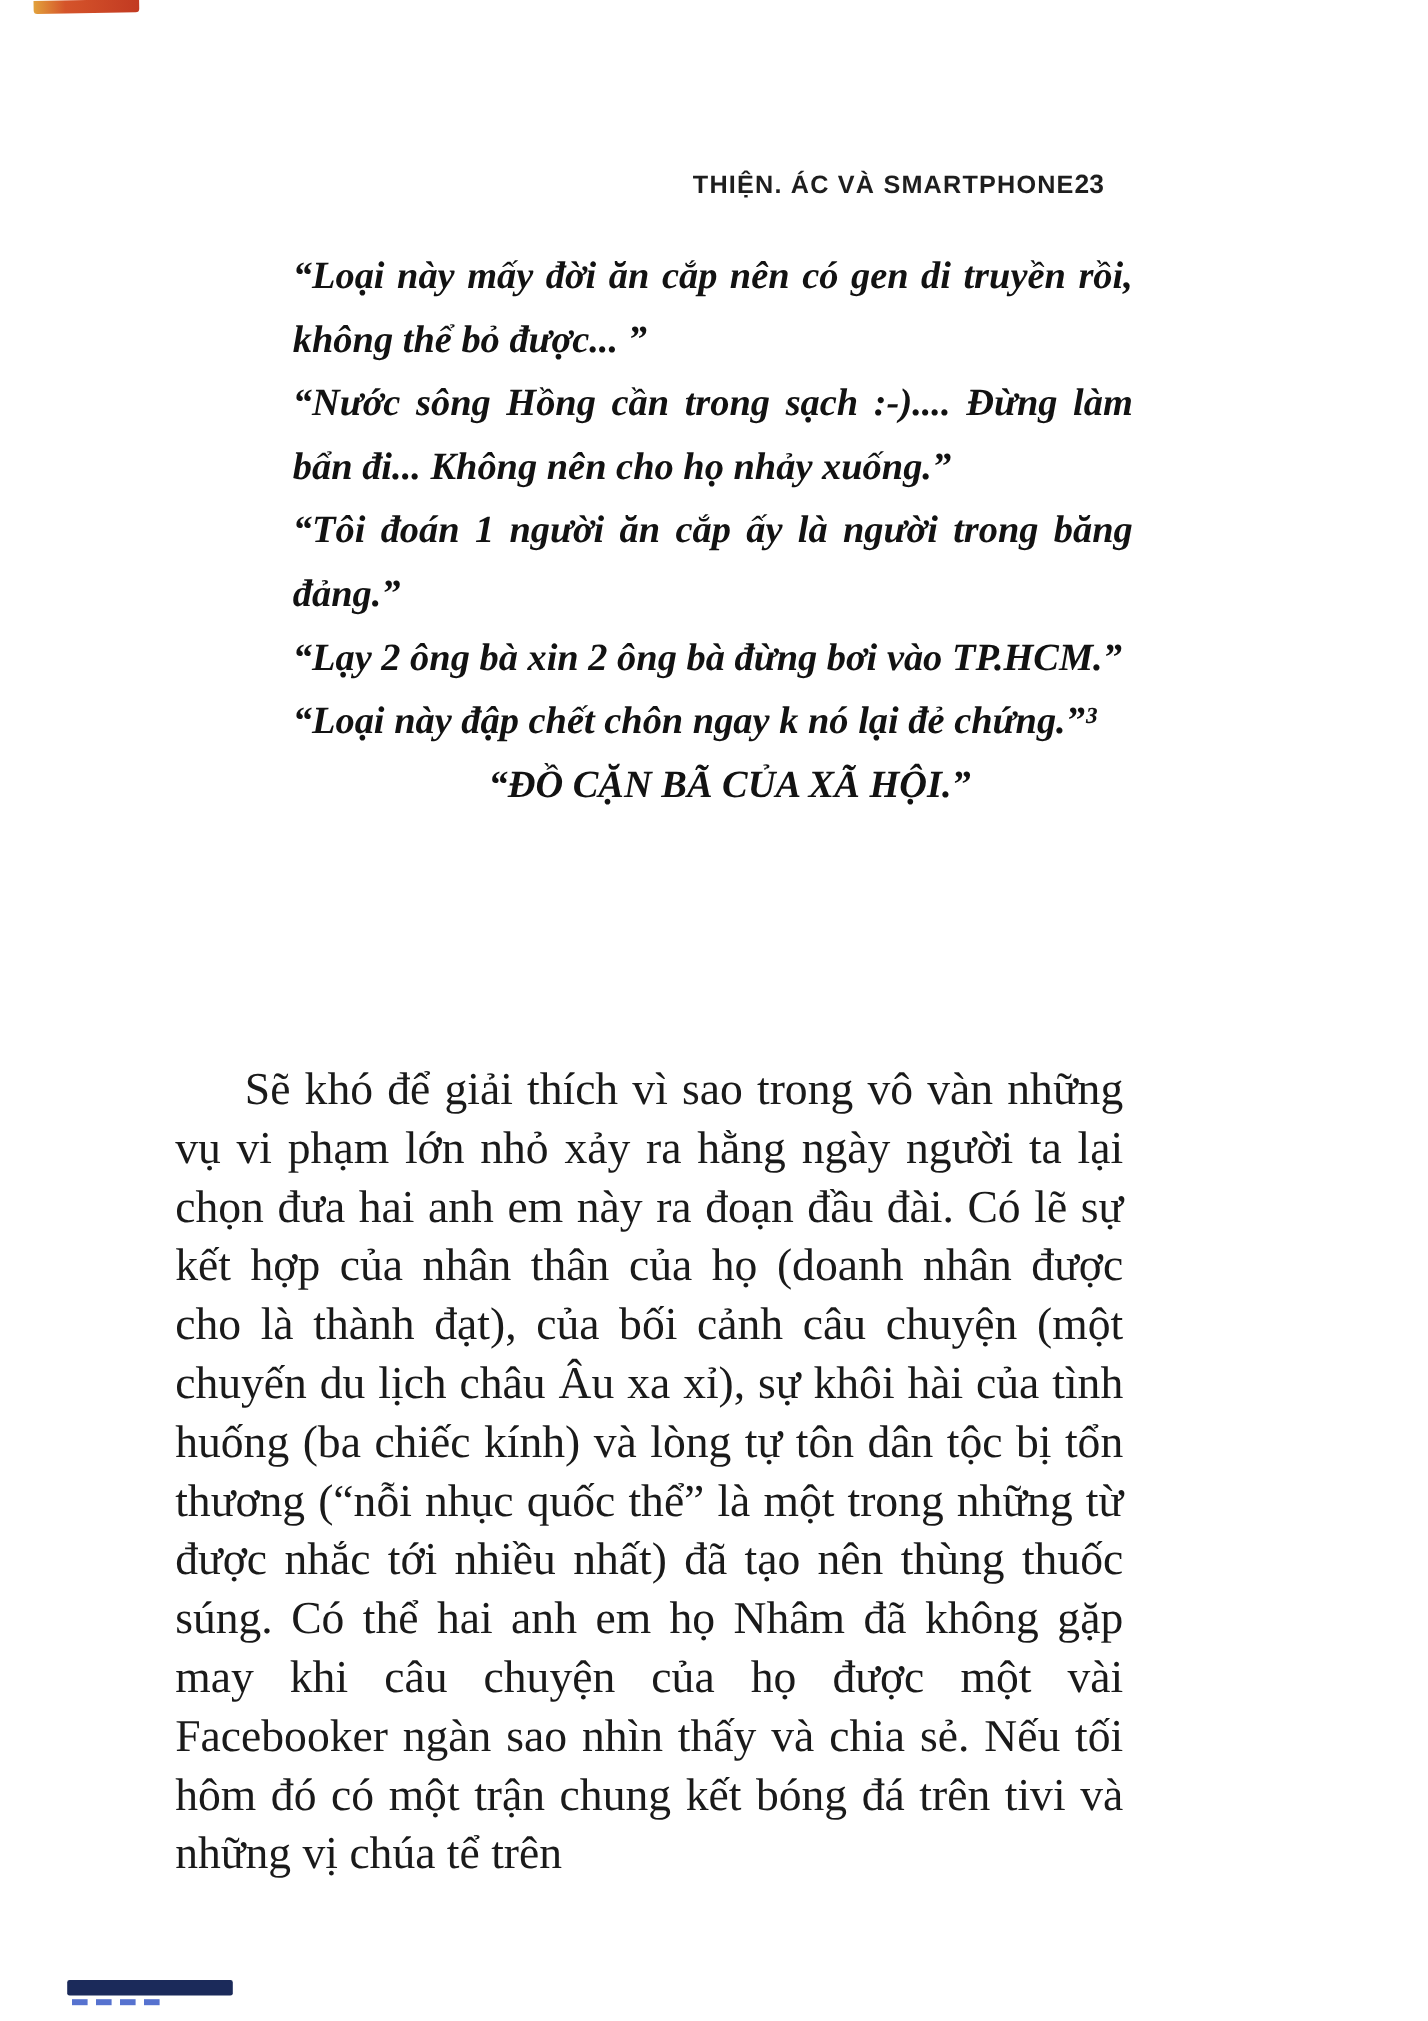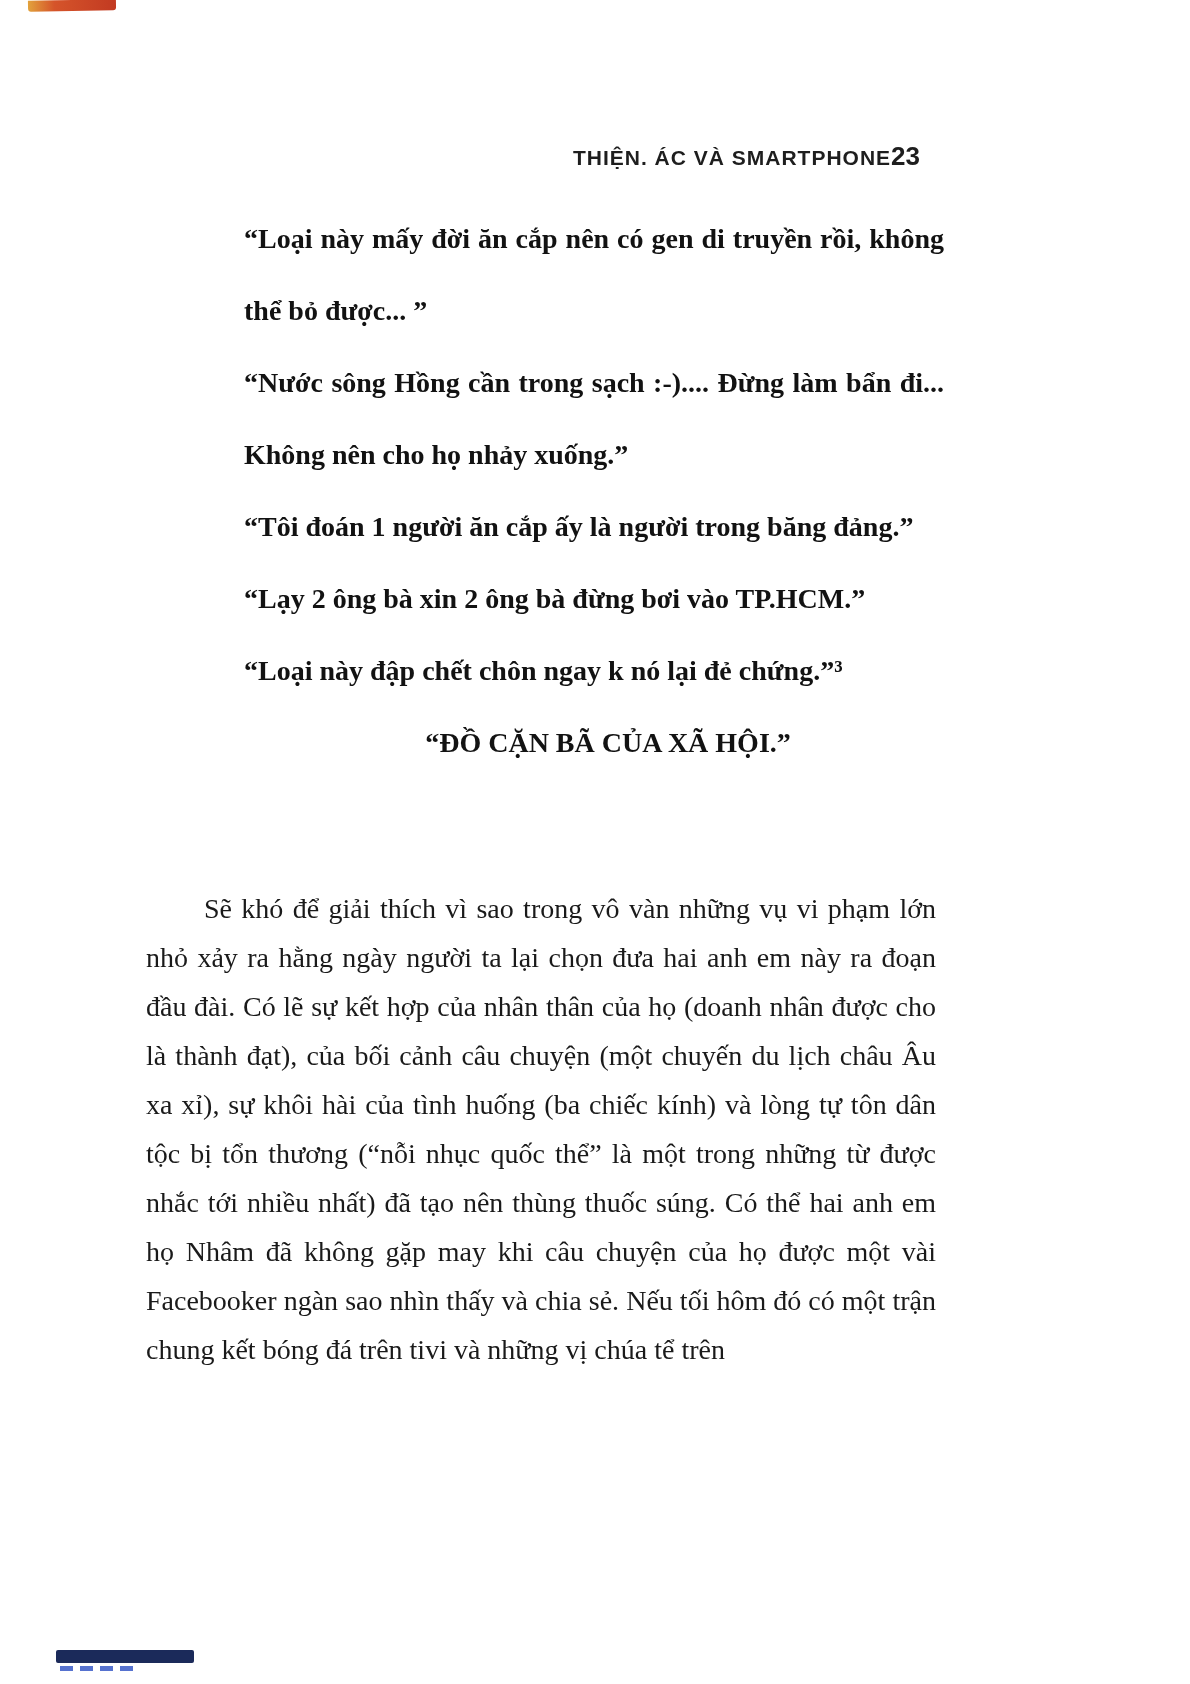--- a/index.html
+++ b/index.html
@@ -45,42 +45,43 @@
     top: 141px; left: 148px;
     width: 772px;
     display: flex;
     justify-content: flex-end;
     align-items: baseline;
     font-family: "Liberation Sans", sans-serif;
     font-weight: 700;
     color: #1e1e1e;
   }
   .book-title { font-size: 21px; letter-spacing: 1px; }
-  .page-number { font-size: 26px; }
+  .page-number { font-size: 22px; }
 
   
   .quotes {
     position: absolute;
     top: 203px; left: 244px;
     width: 700px;
+    font-style: italic;
     font-weight: 600;
-    font-size: 28px;
-    line-height: 72px;
+    font-size: 32px;
+    line-height: 53px;
     text-align: justify;
     color: #121212;
   }
   .quote { margin: 0; }
   .quote-caps { margin-left: 28px; text-align: center; }
 
   
   .body-text {
     position: absolute;
     top: 884px; left: 146px;
     width: 790px;
-    font-size: 28px;
+    font-size: 38px;
     line-height: 49px;
     text-align: justify;
     color: #1a1a1a;
   }
   .para { text-indent: 58px; }
 </style>
 </head>
 <body>
 
 <div class="page">

